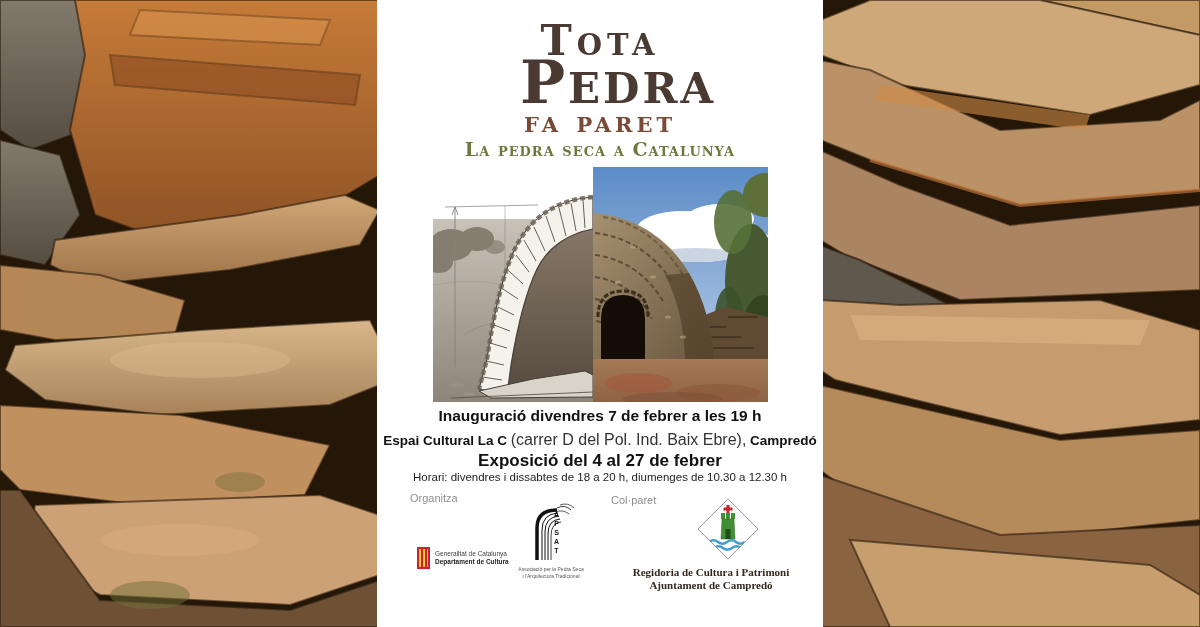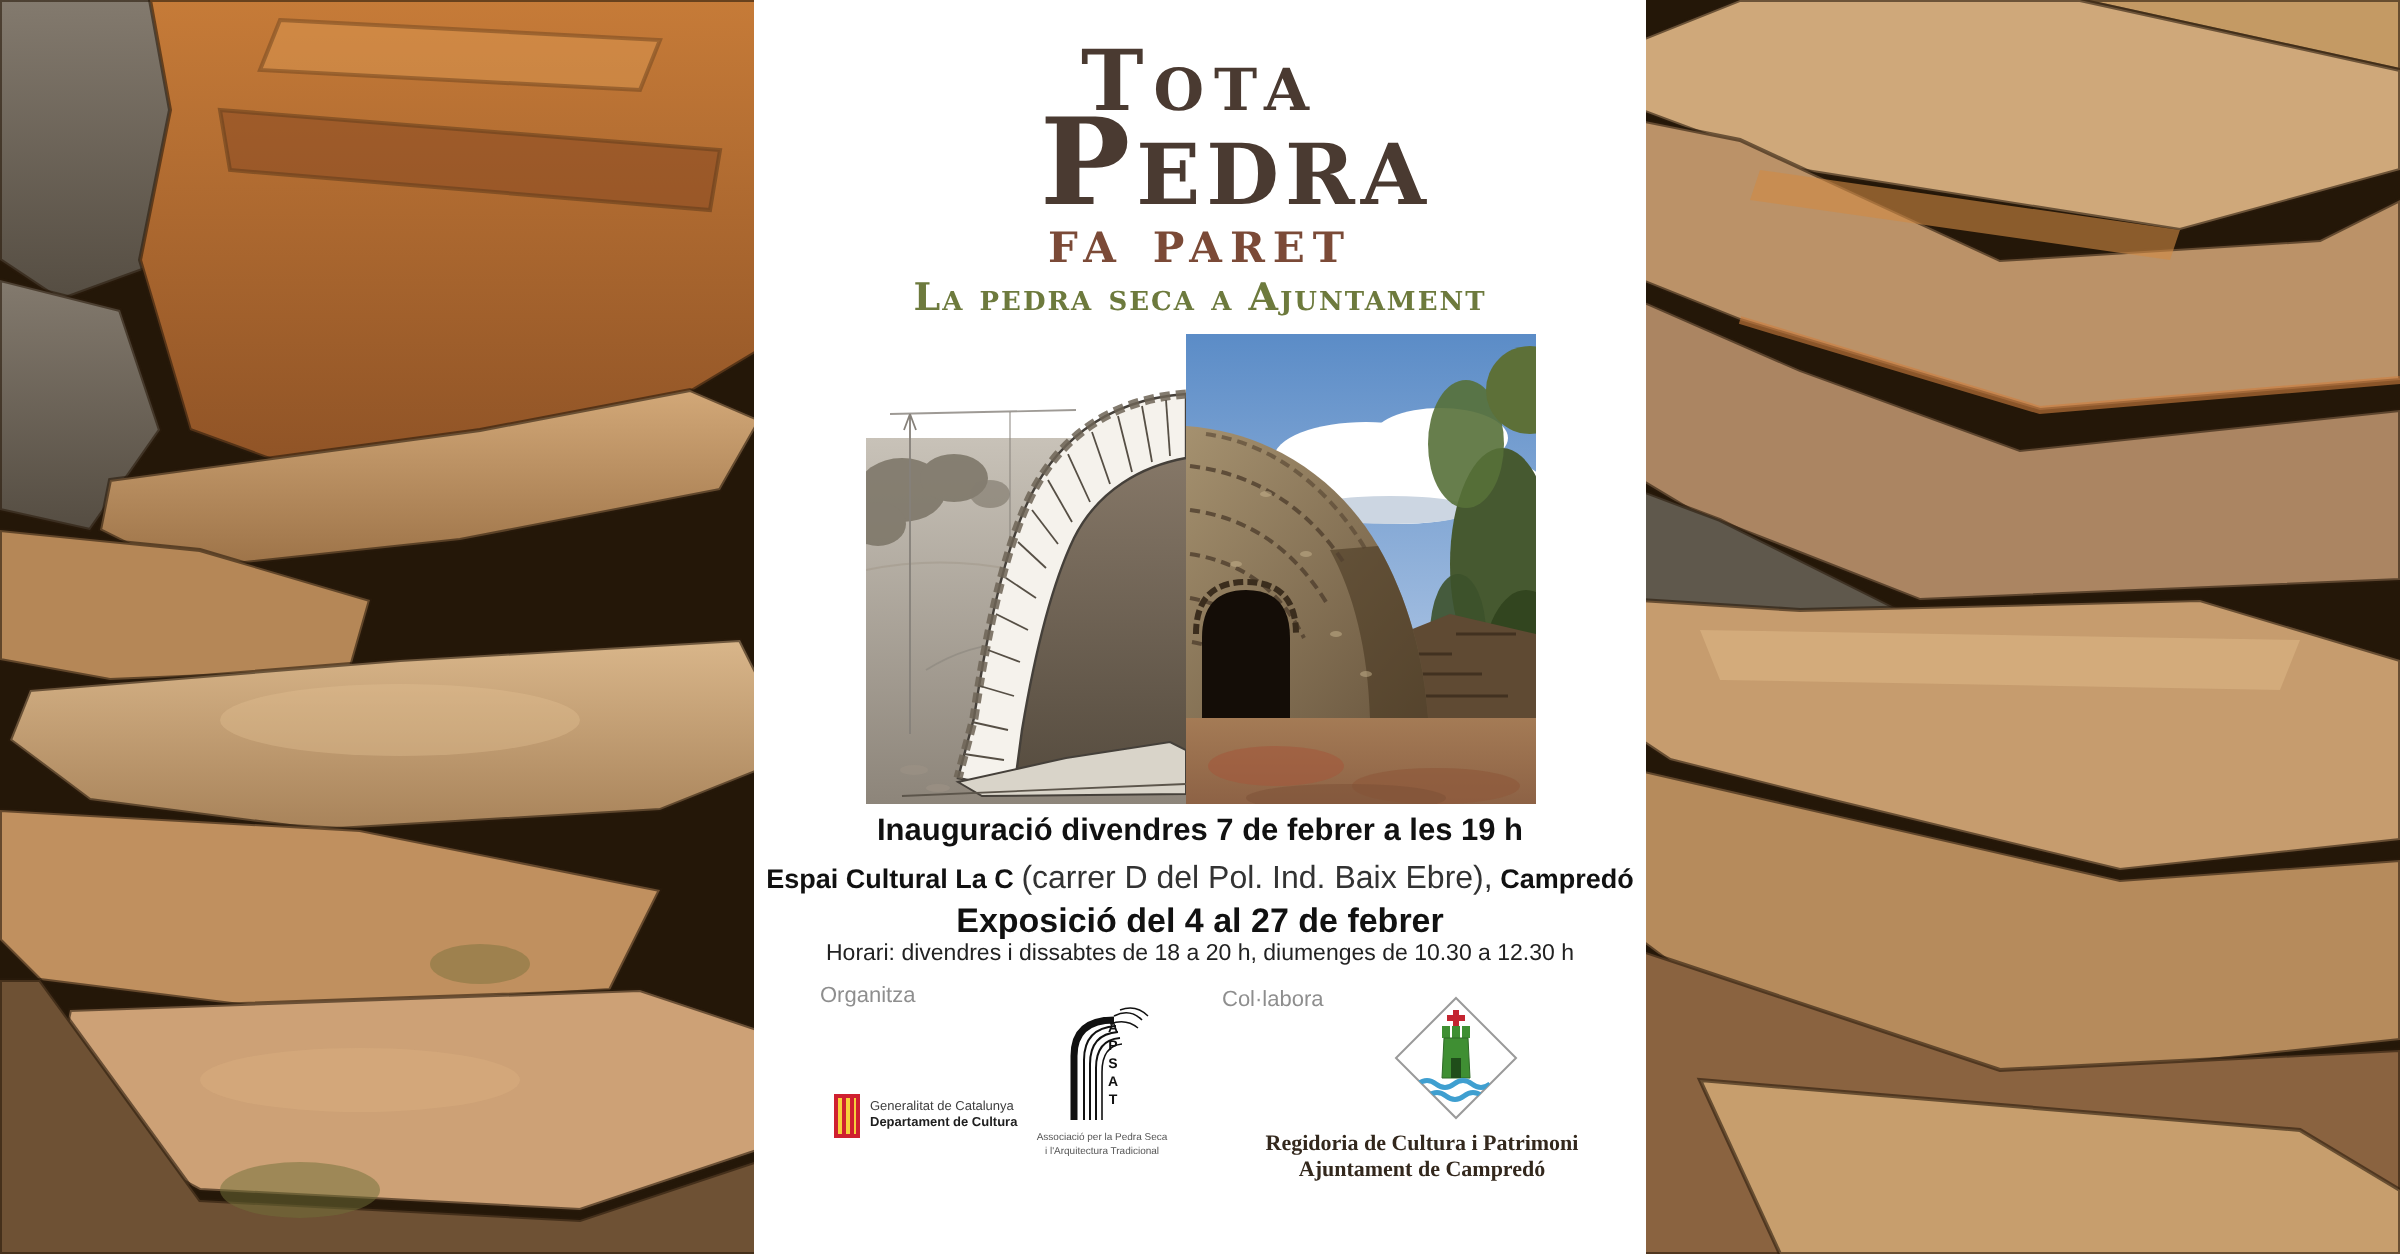--- a/index.html
+++ b/index.html
@@ -115,21 +115,21 @@
     <polygon points="850,315 1150,320 1140,345 860,340" fill="#e0b988" opacity="0.5"></polygon>
     <path d="M870,160 L1020,205 L1200,190" stroke="#cf7f3f" stroke-width="4" fill="none" opacity="0.6"></path>
   </svg>
 
   <div class="poster">
 
     <header class="title-block">
       <div class="t1">Tota</div>
       <div class="t2">Pedra</div>
       <div class="t3">fa paret</div>
-      <div class="sub">La pedra seca a Ajuntament</div>
+      <div class="sub">La pedra seca a Catalunya</div>
     </header>
 
     <figure class="hero">
       <svg viewBox="0 0 335 235" preserveAspectRatio="none">
         <defs>
           <linearGradient id="gSky" x1="0" y1="0" x2="0" y2="1">
             <stop offset="0" stop-color="#5b8cc7"></stop>
               <stop offset="1" stop-color="#b3c9e6"></stop>
           </linearGradient>
           <linearGradient id="gGray" x1="0" y1="0" x2="0" y2="1">
@@ -237,21 +237,21 @@
     </figure>
 
     <section class="details">
       <p class="inaug">Inauguració divendres 7 de febrer a les 19 h</p>
       <p class="venue"><span class="vb">Espai Cultural La C</span> <span class="vr">(carrer D del Pol. Ind. Baix Ebre),</span> <span class="vb">Campredó</span></p>
       <p class="expo">Exposició del 4 al 27 de febrer</p>
       <p class="horari">Horari: divendres i dissabtes de 18 a 20 h, diumenges de 10.30 a 12.30 h</p>
     </section>
 
     <div class="cred-label lbl-org">Organitza</div>
-    <div class="cred-label lbl-col">Col·labora</div>
+    <div class="cred-label lbl-col">Col·paret</div>
 
     <div class="gencat">
       <div class="senyera"></div>
       <div class="gencat-text">
         <div>Generalitat de Catalunya</div>
         <div class="b">Departament de Cultura</div>
       </div>
     </div>
 
     <div class="apsat">

